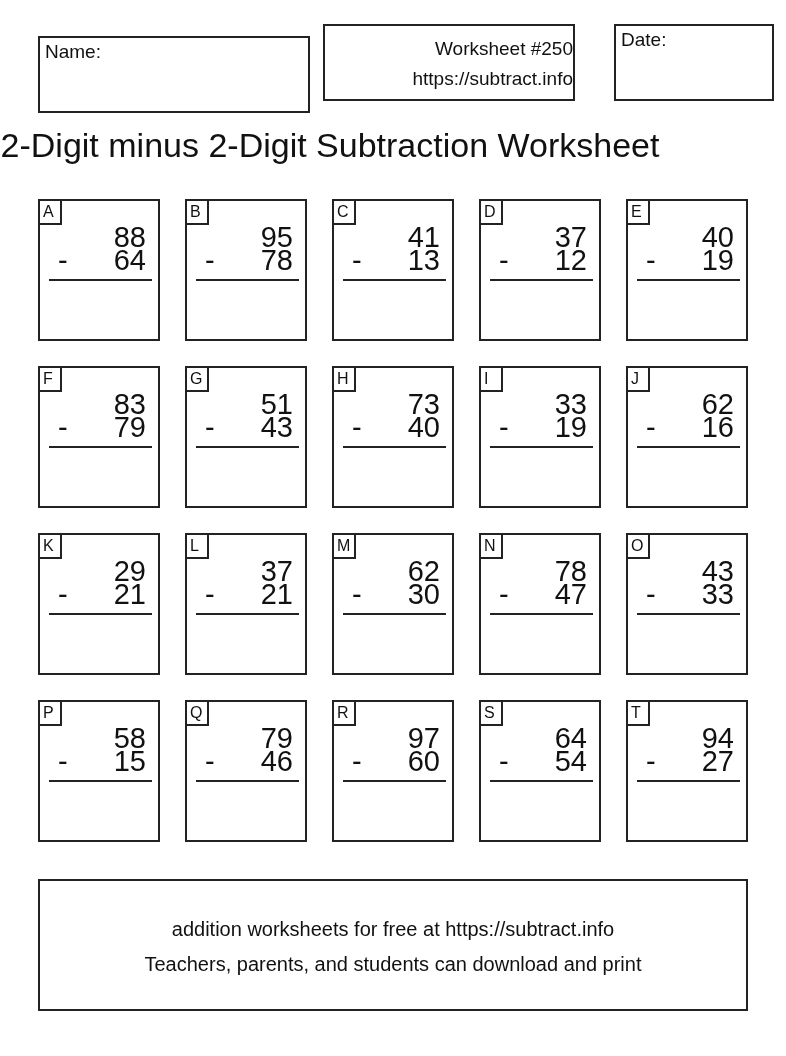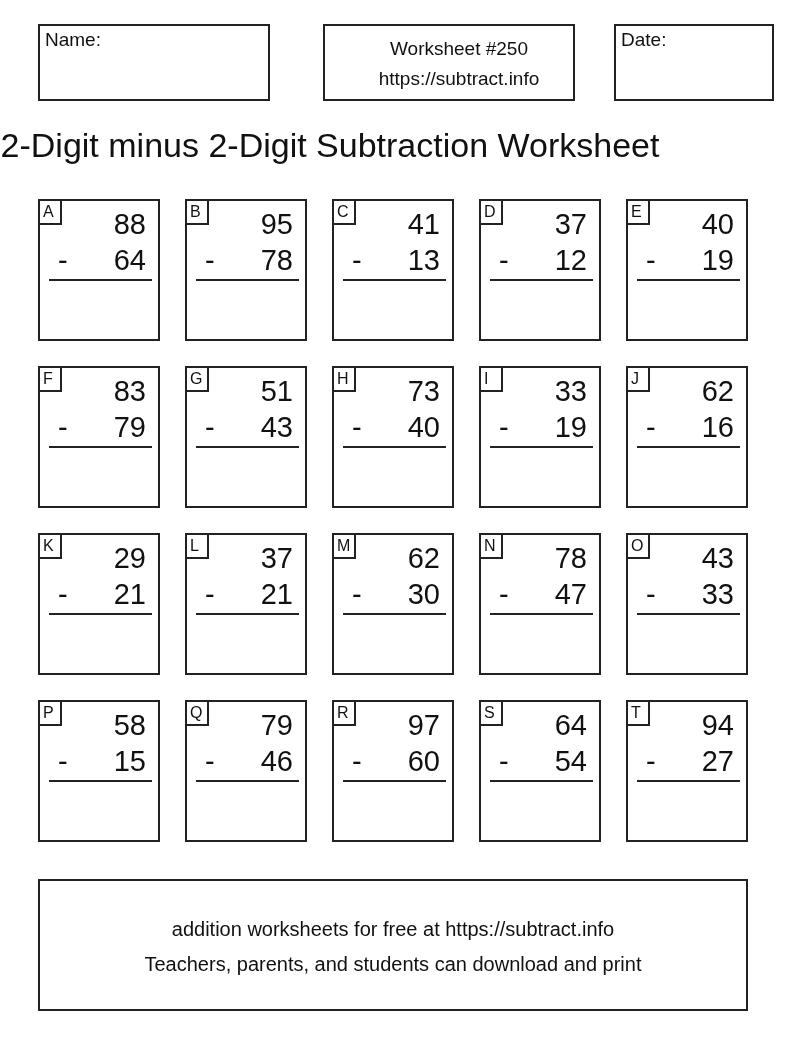--- a/index.html
+++ b/index.html
@@ -1,27 +1,27 @@
 <!DOCTYPE html>
 <html><head>
 <meta charset="utf-8">
 <style>
   html, body { margin:0; padding:0; background:#ffffff; }
   body { width:786px; height:1056px; position:relative; overflow:hidden;
          font-family:"Liberation Sans", sans-serif; color:#111; }
   .hbox { position:absolute; border:2px solid #222; box-sizing:border-box; background:#fff; }
   .hbox .lbl { position:absolute; left:5px; top:3px; font-size:19px; }
-  #hb-name { left:38px; top:24px; width:232px; height:77px; }
-  #hb-ws { left:323px; top:24px; width:252px; height:77px; text-align:center; font-size:19px; line-height:30px; padding-top:8px;padding-left:20px; }
+  #hb-name { left:38px; top:36px; width:272px; height:77px; }
+  #hb-ws { left:323px; top:24px; width:252px; height:77px; text-align:right; font-size:19px; line-height:30px; padding-top:8px;padding-left:20px; }
   #hb-date { left:588px; top:24px; width:160px; height:77px;margin-left:26px; }
   #title { position:absolute; left:0; width:660px; top:126px; text-align:center; font-size:34px; }
   .prob { position:absolute; width:122px; height:142px; border:2px solid #222; box-sizing:border-box; background:#fff; }
   .prob .letter { position:absolute; left:-2px; top:-2px; width:24px; height:26px; border:2px solid #222; box-sizing:border-box;
                   font-size:16px; line-height:22px; padding-left:3px; }
-  .prob .top { position:absolute; right:12px; top:6px; font-size:29px; line-height:34px;margin-left:24px; }
+  .prob .top { position:absolute; right:12px; top:19px; font-size:29px; line-height:34px;margin-left:24px; }
   .prob .bot { position:absolute; right:12px; top:42px; font-size:29px; line-height:34px; }
   .prob .op  { position:absolute; left:18px; top:42px; font-size:29px; line-height:34px; }
   .prob .rule { position:absolute; left:9px; right:6px; top:78px; height:0; border-top:2px solid #222; }
   #footer { position:absolute; left:38px; top:879px; width:710px; height:132px; border:2px solid #222; box-sizing:border-box;
             text-align:center; font-size:20px; line-height:35px; padding-top:31px; }
 </style>
 </head>
 <body>
 
 <div class="hbox" id="hb-name">

